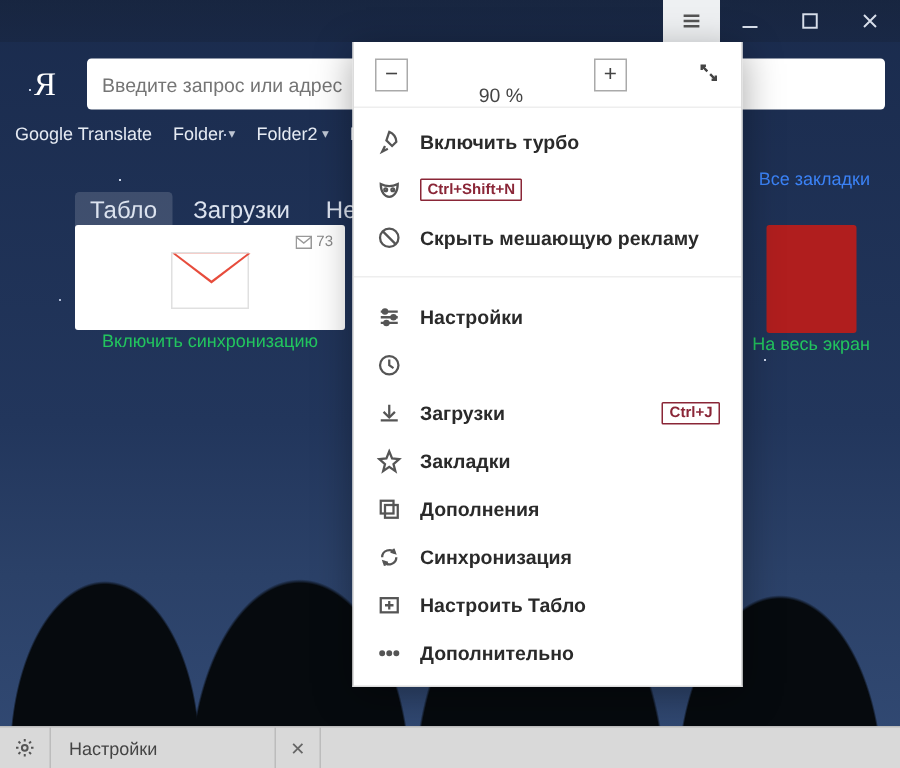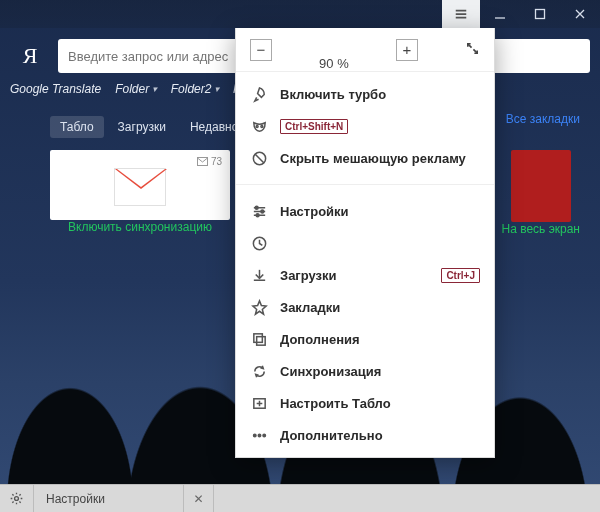--- a/index.html
+++ b/index.html
@@ -60,26 +60,26 @@
   }
   .searchbox input {
     border:none; outline:none; width:100%; font-size:13px; color:#666;
     background:transparent;
   }
   
   .bookbar {
     position:absolute; top:82px; left:10px; display:flex; gap:14px;
     color:#e6ebf3; font-size:12px;
   }
-  .bookbar .bk { display:flex; align-items:center; gap:3px;font-style:italic; }
+  .bookbar .bk { display:flex; align-items:center; gap:3px; }
   .chev { font-size:9px; opacity:.8; }
   
   .tabs {
-    position:absolute; top:116px; left:50px; display:flex; gap:4px;
-    color:#dce3ef; font-size:12px;
+    position:absolute; top:128px; left:50px; display:flex; gap:4px;
+    color:#dce3ef; font-size:16px;
   }
   .tab { padding:4px 10px; border-radius:3px; }
   .tab.active { background:rgba(255,255,255,0.15); }
   .tabs-right {
     position:absolute; top:112px; right:20px; color:#3b82f6; font-size:12px;margin-left:20px;
   }
   
   .tiles { position:absolute; top:150px; left:50px; right:20px; display:flex; gap:14px; }
   .tile {
     width:180px; background:#fff; border-radius:2px;

